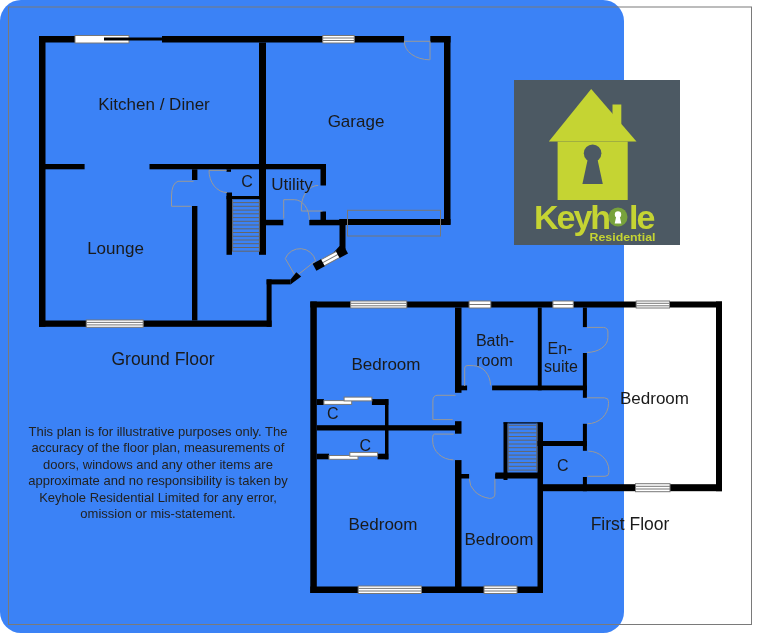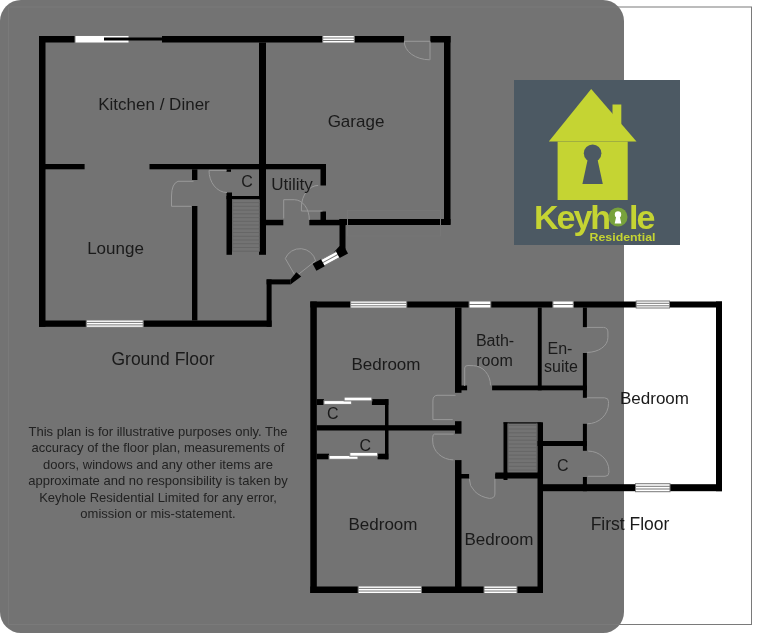--- a/index.html
+++ b/index.html
@@ -1,16 +1,16 @@
 <!DOCTYPE html>
 <html><head>
 <meta charset="utf-8">
 <style>
   html,body{margin:0;padding:0;background:#fff;}
-  #page{position:relative;width:624px;height:633px;background:#737373;font-family:"Liberation Sans",sans-serif;border-radius:21px;}
+  #page{position:relative;width:624px;height:633px;background:#3b82f6;font-family:"Liberation Sans",sans-serif;border-radius:21px;}
   svg text{font-family:"Liberation Sans",sans-serif;}
 </style>
 </head>
 <body>
 <div id="page">
 <svg width="760" height="633" viewBox="0 0 760 633">
 
 <rect x="8.5" y="7" width="743" height="617.5" fill="none" stroke="#7a7a7a" stroke-width="1"></rect>
 
 <g>

